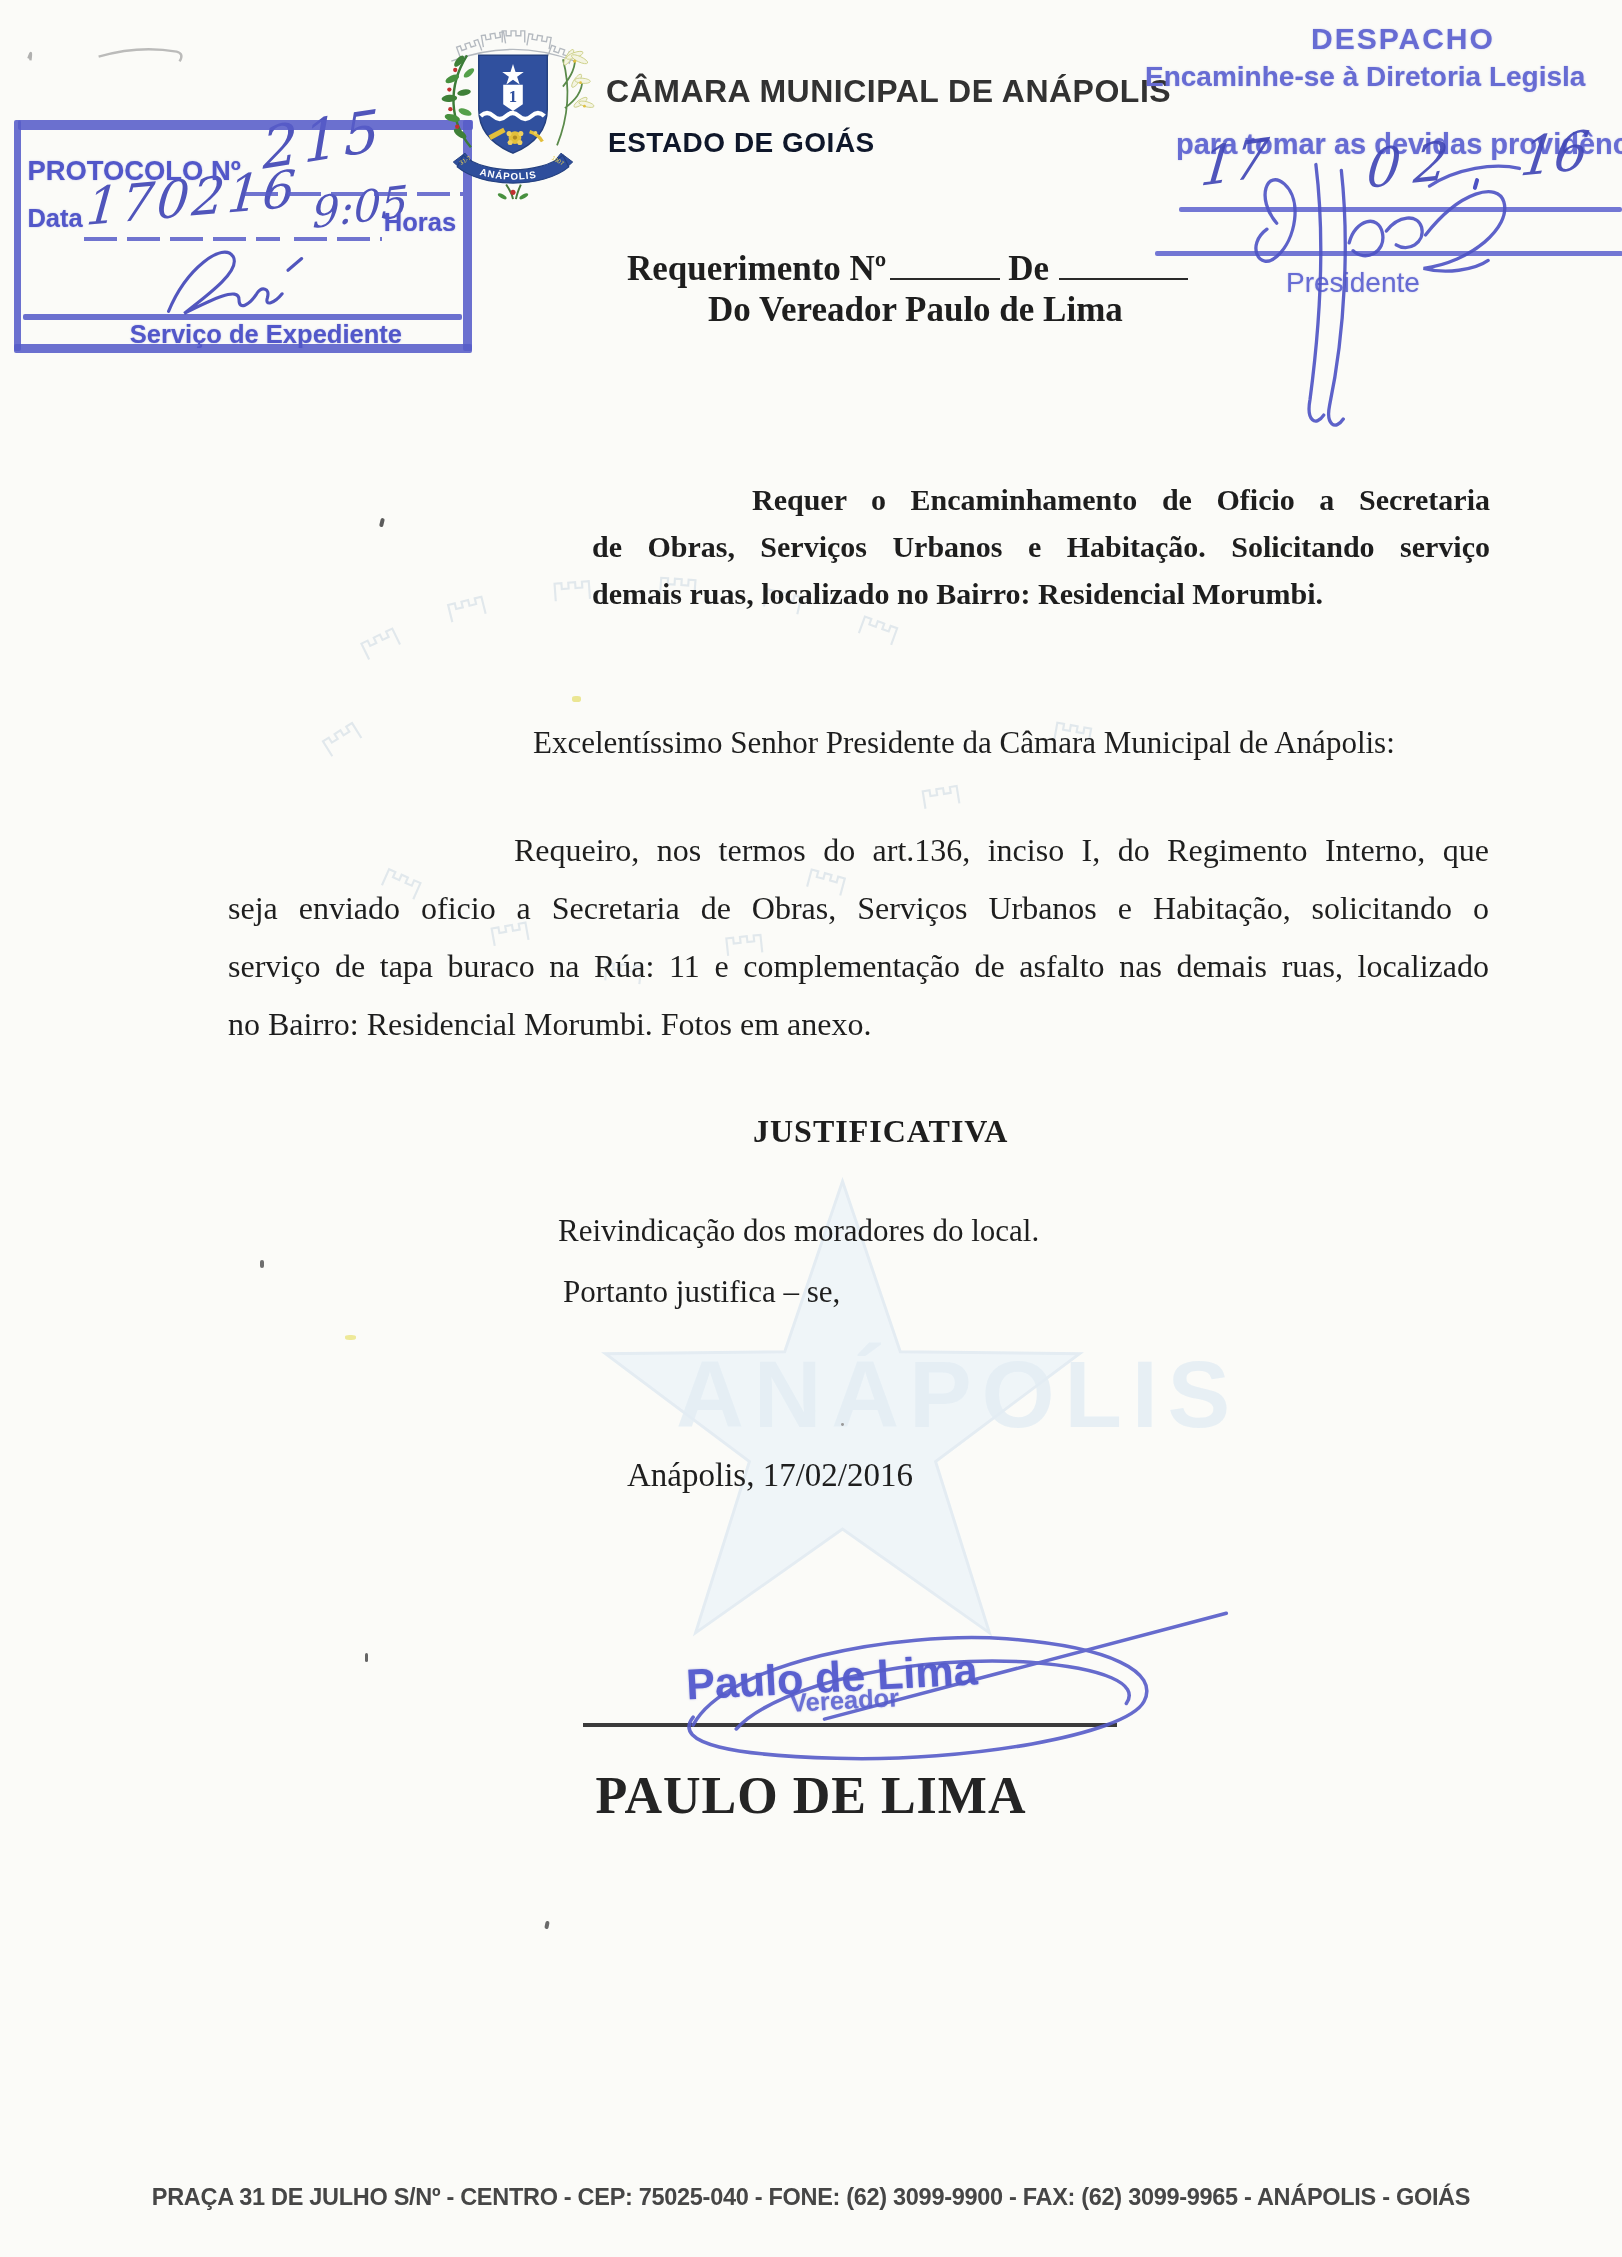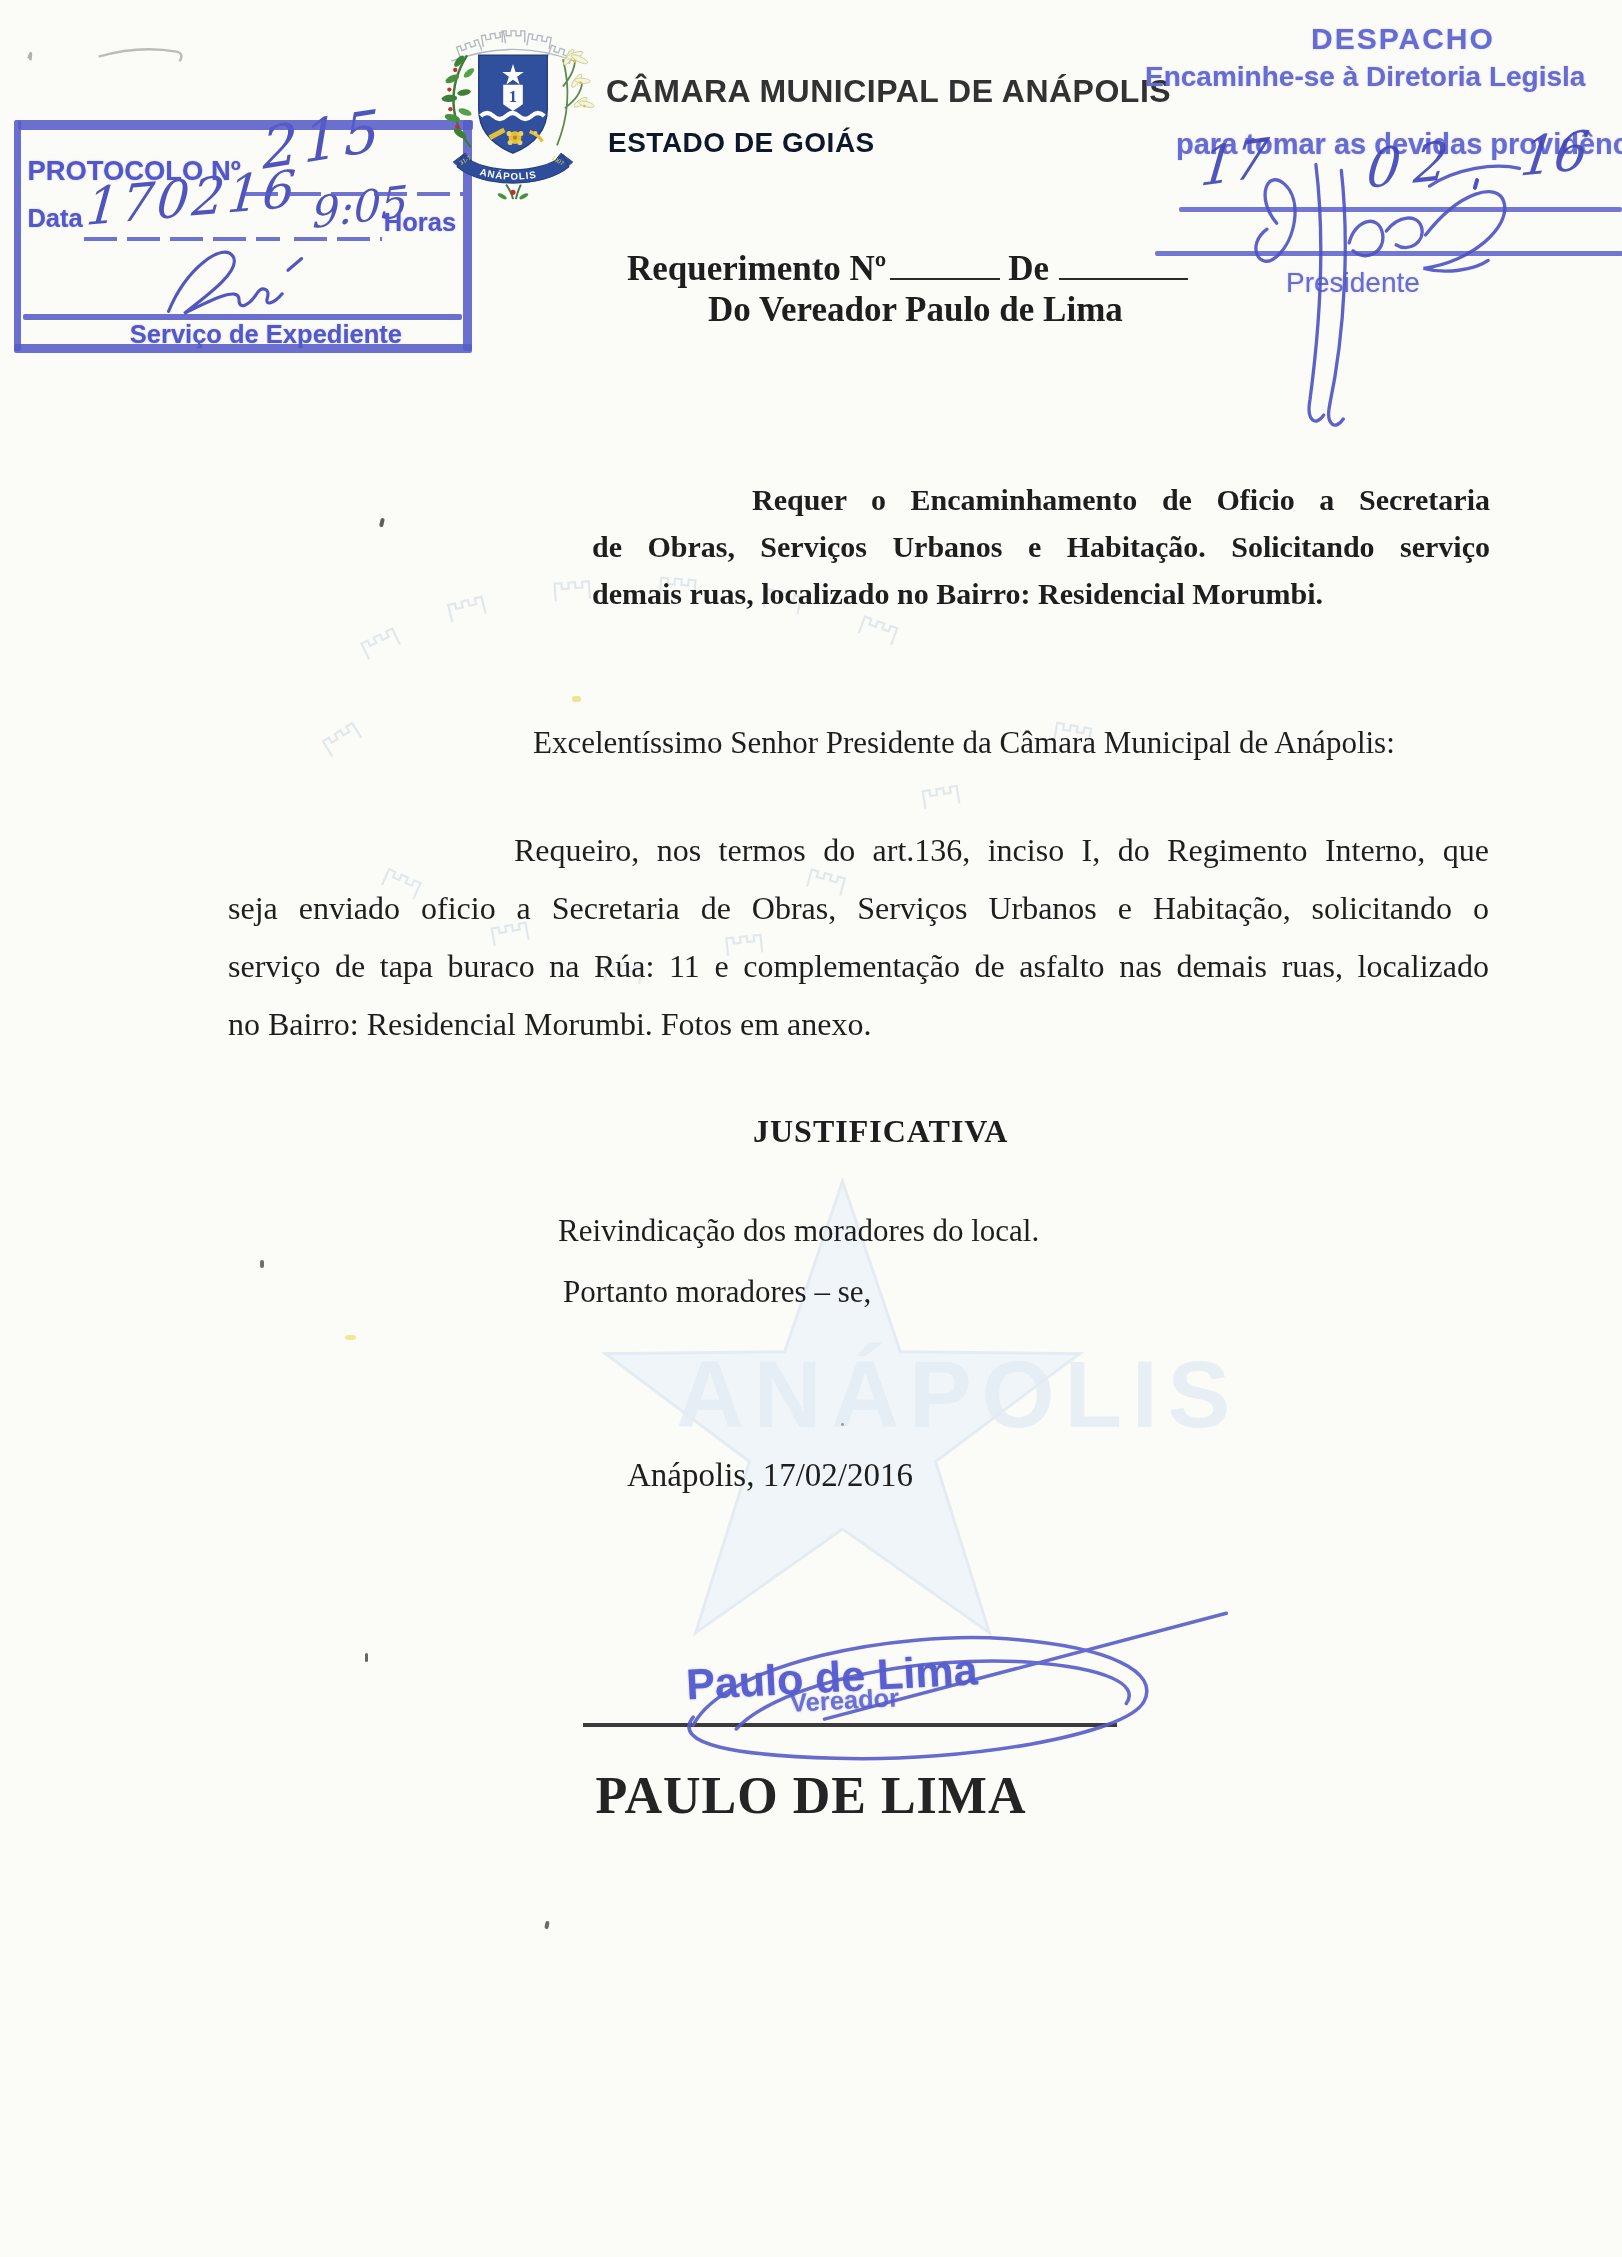--- a/index.html
+++ b/index.html
@@ -265,31 +265,32 @@
 
   <div class="jblock request">
     <div class="jline indent">Requeiro, nos termos do art.136, inciso I, do Regimento Interno, que</div>
     <div class="jline">seja enviado oficio a Secretaria de Obras, Serviços Urbanos e Habitação, solicitando o</div>
     <div class="jline">serviço de tapa buraco na Rúa: 11 e complementação de asfalto nas demais ruas, localizado</div>
     <div class="jline jlast">no Bairro: Residencial Morumbi. Fotos em anexo.</div>
   </div>
 
   <div class="just-title">JUSTIFICATIVA</div>
   <div class="just-l1">Reivindicação dos moradores do local.</div>
-  <div class="just-l2">Portanto moradores – se,</div>
+  <div class="just-l2">Portanto justifica – se,</div>
 
   <div class="dateline">Anápolis, 17/02/2016</div>
 
   <div class="sig-stamp-name">Paulo de Lima</div>
   <div class="sig-stamp-role">Vereador</div>
   <svg class="abs" style="left:642px;top:1580px;width:608px;height:196px;z-index:7;" viewBox="0 0 620 200">
     <g stroke="#565cc9" stroke-width="3.6" fill="none" stroke-linecap="round" opacity=".9">
       <path d="M52,148 C86,84 260,52 372,60 C478,68 528,94 512,124 C494,158 330,186 198,182 C96,179 30,168 52,140"></path>
       <path d="M96,152 C140,104 286,76 396,84 C472,90 508,106 494,126"></path>
       <path d="M186,142 L596,34"></path>
     </g>
   </svg>
   <div class="sig-rule"></div>
   <div class="printed-name">PAULO DE LIMA</div>
 
+  <div class="footer">PRAÇA 31 DE JULHO S/Nº - CENTRO - CEP: 75025-040 - FONE: (62) 3099-9900 - FAX: (62) 3099-9965 - ANÁPOLIS - GOIÁS</div>
 
 </div>
 
 
 </body></html>

